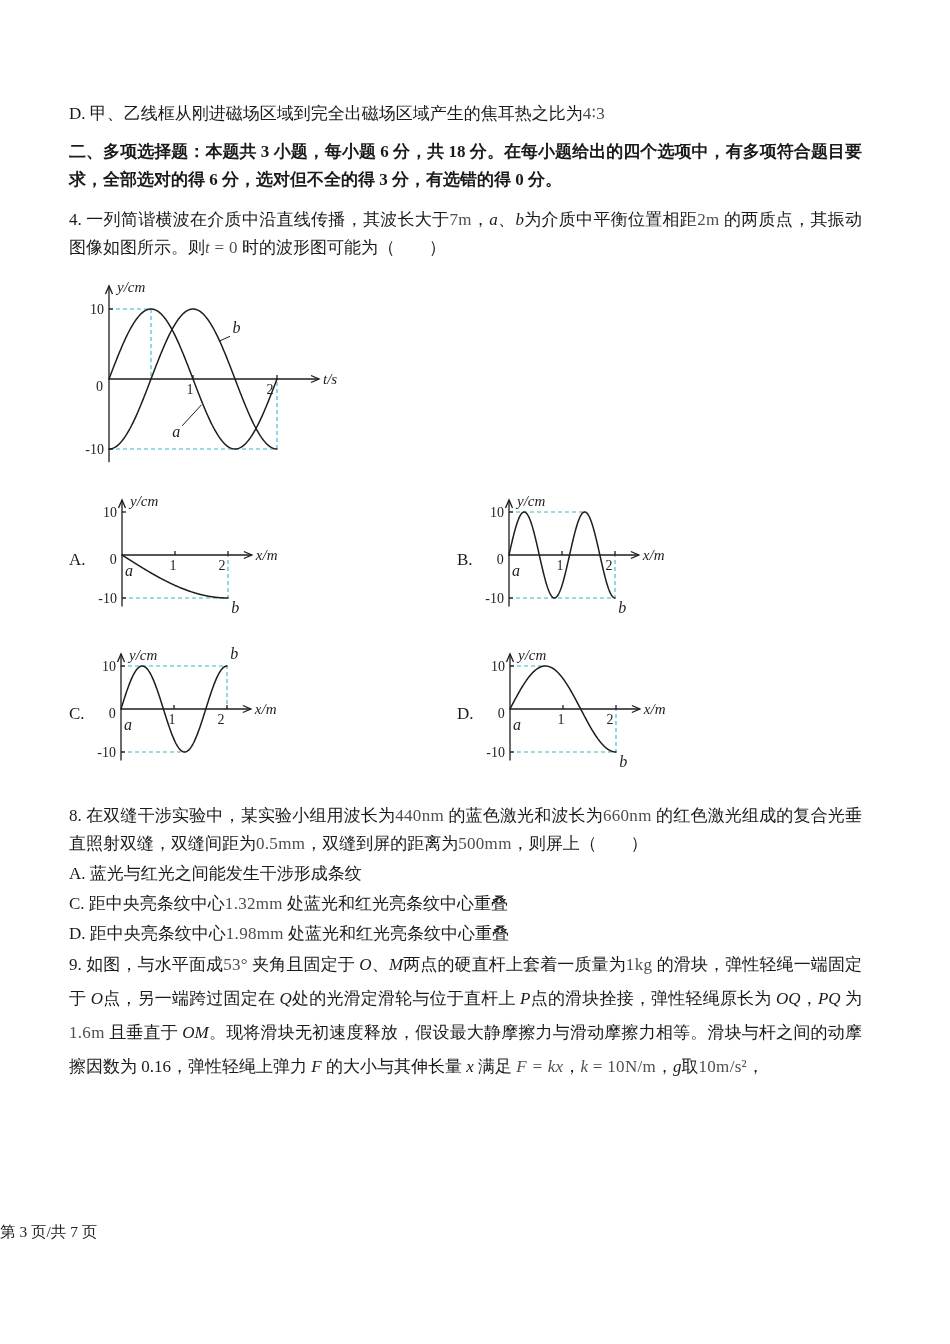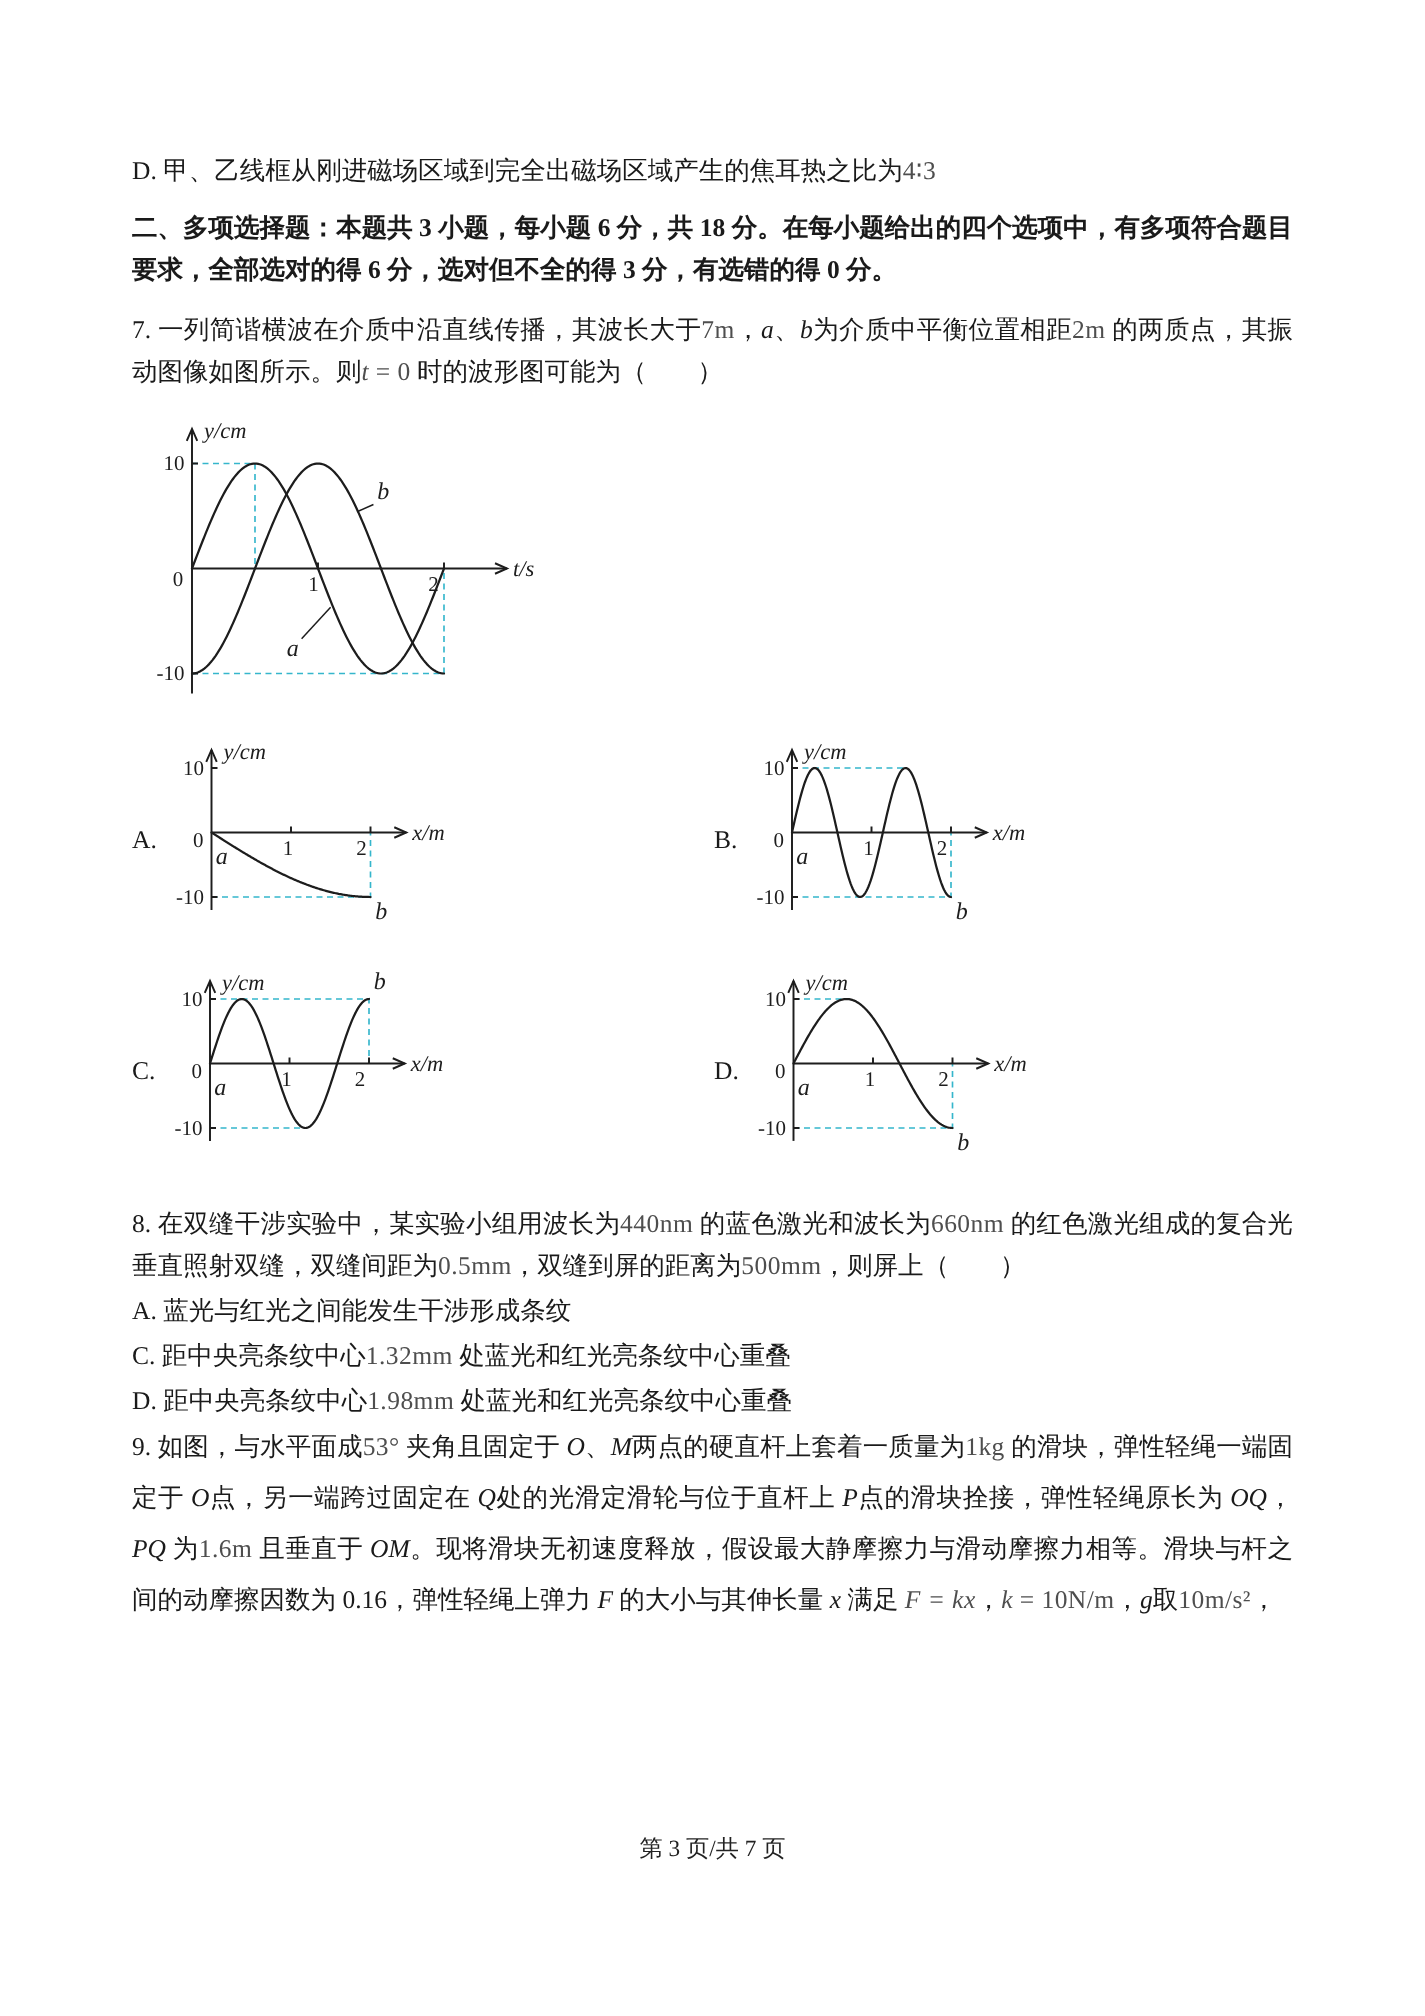--- a/index.html
+++ b/index.html
@@ -1,33 +1,33 @@
 <!DOCTYPE html>
 <html><head>
 <meta charset="utf-8">
 <style>
   html,body{margin:0;padding:0;background:#ffffff;}
   .page{
     position:relative;width:950px;height:1344px;background:#fff;overflow:hidden;
     font-family:"Liberation Serif","DejaVu Serif",serif;color:#1a1a1a;
-    font-size:17px;padding:100px 88px 0 88px;box-sizing:border-box;
+    font-size:17px;padding:100px 88px 0 69px;box-sizing:border-box;
   }
   .para{text-align:justify;line-height:1.64;margin:0;}
   .sect{font-weight:bold;margin-top:10px;font-family:Liberation Serif, serif;}
   .q{margin-top:12px;}
   .q8opt{margin-top:2px;}
   .q9{margin-top:0;line-height:2.0;}
   .figure-main{margin-top:6px;}
   .opt-row{display:flex;align-items:center;margin-top:12px;}
   .opt-row.second{margin-top:18px;}
   .opt{display:flex;align-items:center;gap:6px;}
   .opt-left{width:388px;}
   .opt-label{flex:0 0 auto;}
   .opt svg{display:block;}
-  .footer{position:absolute;top:1222px;left:0;width:100%;text-align:center;font-size:15.5px;color:#222;}
+  .footer{position:absolute;top:1222px;left:0;width:100%;font-size:15.5px;color:#222;}
   
   .run-math{color:#4e4e4e;letter-spacing:0.3px;}
   .run-mi{color:#4e4e4e;font-style:italic;letter-spacing:0.3px;}
   .run-var{font-style:italic;}
   
   .ax{stroke:#1d1d1d;stroke-width:1.3;fill:none;}
   .curve{stroke:#1d1d1d;stroke-width:1.5;fill:none;stroke-linecap:round;stroke-linejoin:round;}
   .dash{stroke:#35b6cc;stroke-width:1.1;fill:none;stroke-dasharray:4 3;}
   .leader{stroke:#1d1d1d;stroke-width:1;}
   .tick{font:14px "Liberation Serif",serif;fill:#1d1d1d;}
@@ -36,21 +36,21 @@
 </style>
 </head>
 <body>
 
 <div class="page">
 
   <p class="para"><span>D. 甲、乙线框从刚进磁场区域到完全出磁场区域产生的焦耳热之比为</span><span class="run-math">4∶3</span></p>
 
   <p class="para sect"><span>二、多项选择题：本题共 3 小题，每小题 6 分，共 18 分。在每小题给出的四个选项中，有多项符合题目要求，全部选对的得 6 分，选对但不全的得 3 分，有选错的得 0 分。</span></p>
 
-  <p class="para q"><span>7. 一列简谐横波在介质中沿直线传播，其波长大于</span><span class="run-math">7m</span><span>，</span><span class="run-var">a</span><span>、</span><span class="run-var">b</span><span>为介质中平衡位置相距</span><span class="run-math">2m</span><span> 的两质点，其振动图像如图所示。则</span><span class="run-mi">t</span><span class="run-math"> = 0</span><span> 时的波形图可能为（　　）</span></p>
+  <p class="para q"><span>4. 一列简谐横波在介质中沿直线传播，其波长大于</span><span class="run-math">7m</span><span>，</span><span class="run-var">a</span><span>、</span><span class="run-var">b</span><span>为介质中平衡位置相距</span><span class="run-math">2m</span><span> 的两质点，其振动图像如图所示。则</span><span class="run-mi">t</span><span class="run-math"> = 0</span><span> 时的波形图可能为（　　）</span></p>
 
   <div class="figure-main">
     <svg width="300" height="208" viewBox="0 0 300 208">
         <polyline points="40,42 82,42 82,112" class="dash"></polyline>
         <polyline points="40,182 208,182 208,112" class="dash"></polyline>
         <line x1="40" y1="112" x2="250" y2="112" class="ax"></line>
         <line x1="40" y1="195.3" x2="40" y2="18.89999999999999" class="ax"></line>
         <path d="M 242 108.5 L 250 112 L 242 115.5" class="ax"></path>
         <path d="M 36.5 26.89999999999999 L 40 18.89999999999999 L 43.5 26.89999999999999" class="ax"></path>
         <line x1="124" y1="112" x2="124" y2="108" class="ax"></line>

